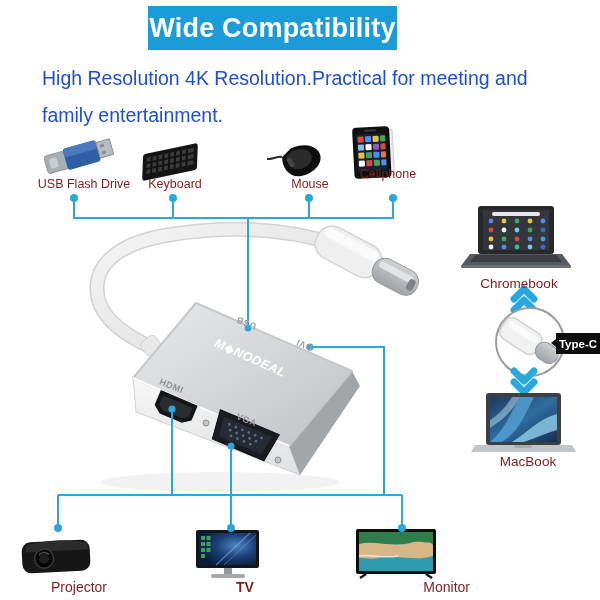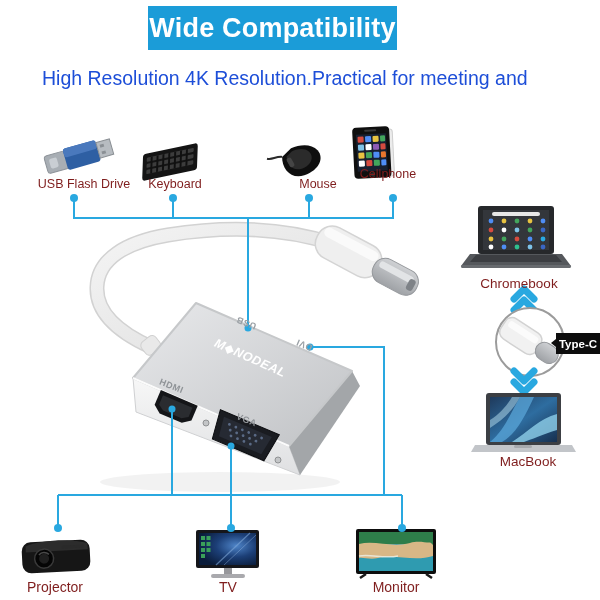--- a/index.html
+++ b/index.html
@@ -7,21 +7,21 @@
          font-family:"Liberation Sans","DejaVu Sans",sans-serif;}
   .art{position:absolute;left:0;top:0;}
   .banner{position:absolute;left:148px;top:6px;width:249px;height:44px;
           background:var(--banner_blue,#1b9cd8);color:#fff;display:flex;align-items:center;
           justify-content:center;font-weight:bold;font-size:27px;letter-spacing:0.2px;}
   .subtitle{position:absolute;left:42px;top:60px;width:535px;font-size:19.5px;
             color:#1d4ed8;line-height:37px;}
   .lbl{position:absolute;text-align:center;color:#7f1d1d;}
   .lbl-sm{font-size:12.5px;}
   .lbl-md{font-size:13.5px;}
-  .lbl-lg{font-size:14px;}
+  .lbl-lg{font-size:14px;padding-left:24px;}
   .hublabel{position:absolute;font-size:9px;font-weight:bold;color:#8f9397;letter-spacing:0.5px;}
   .brand{position:absolute;left:212px;top:350px;transform:rotate(24deg);color:#ffffff;
          font-weight:bold;font-style:italic;font-size:12.5px;letter-spacing:0.5px;}
   .typec{position:absolute;left:556px;top:333px;width:44px;height:21px;
          background:var(--typec_bg,#0d0d0d);color:#fff;font-weight:bold;font-size:11.5px;
          display:flex;align-items:center;justify-content:center;}
   .typec::before{content:"";position:absolute;left:-5px;top:6px;border-top:4px solid transparent;
          border-bottom:4px solid transparent;border-right:5px solid var(--typec_bg,#0d0d0d);}
   .cline{stroke:var(--accent_blue,#29a8e0);stroke-width:2;fill:none;}
   .cdot{fill:var(--accent_blue,#29a8e0);}
@@ -299,34 +299,35 @@
       <circle class="cdot" cx="58" cy="528" r="4"></circle>
       <circle class="cdot" cx="231" cy="528" r="4"></circle>
       <circle class="cdot" cx="402" cy="528" r="4"></circle>
     </g>
   </svg>
 
   <div class="banner">Wide Compatibility</div>
 
   <div class="subtitle">
     <div>High Resolution 4K Resolution.Practical for meeting and</div>
+    <div>family entertainment.</div>
   </div>
 
   <div class="lbl lbl-sm" style="left:14px;top:177px;width:140px;">USB Flash Drive</div>
   <div class="lbl lbl-sm" style="left:125px;top:177px;width:100px;">Keyboard</div>
-  <div class="lbl lbl-sm" style="left:268px;top:177px;width:100px;">Mouse</div>
+  <div class="lbl lbl-sm" style="left:260px;top:177px;width:100px;">Mouse</div>
   <div class="lbl lbl-sm" style="left:338px;top:167px;width:100px;">Cellphone</div>
 
   <div class="hublabel" style="left:159px;top:381px;transform:rotate(22deg);">HDMI</div>
   <div class="hublabel" style="left:236px;top:415px;transform:rotate(22deg);">VGA</div>
   <div class="hublabel" style="left:236px;top:318px;transform:rotate(202deg);color:#9aa0a5;">USB</div>
   <div class="hublabel" style="left:296px;top:340px;transform:rotate(203deg);color:#9aa0a5;">DVI</div>
   <div class="brand">M◆NODEAL</div>
 
   <div class="lbl lbl-md" style="left:459px;top:276px;width:120px;">Chromebook</div>
   <div class="typec">Type-C</div>
   <div class="lbl lbl-md" style="left:468px;top:454px;width:120px;">MacBook</div>
 
   <div class="lbl lbl-lg" style="left:0px;top:579px;width:110px;">Projector</div>
-  <div class="lbl lbl-lg" style="left:178px;top:579px;width:100px;">TV</div>
-  <div class="lbl lbl-lg" style="left:346px;top:579px;width:100px;">Monitor</div>
+  <div class="lbl lbl-lg" style="left:171px;top:579px;width:100px;font-weight:bold;">TV</div>
+  <div class="lbl lbl-lg" style="left:346px;top:579px;width:100px;text-align:right;">Monitor</div>
 
 </div>
 
 </body></html>

